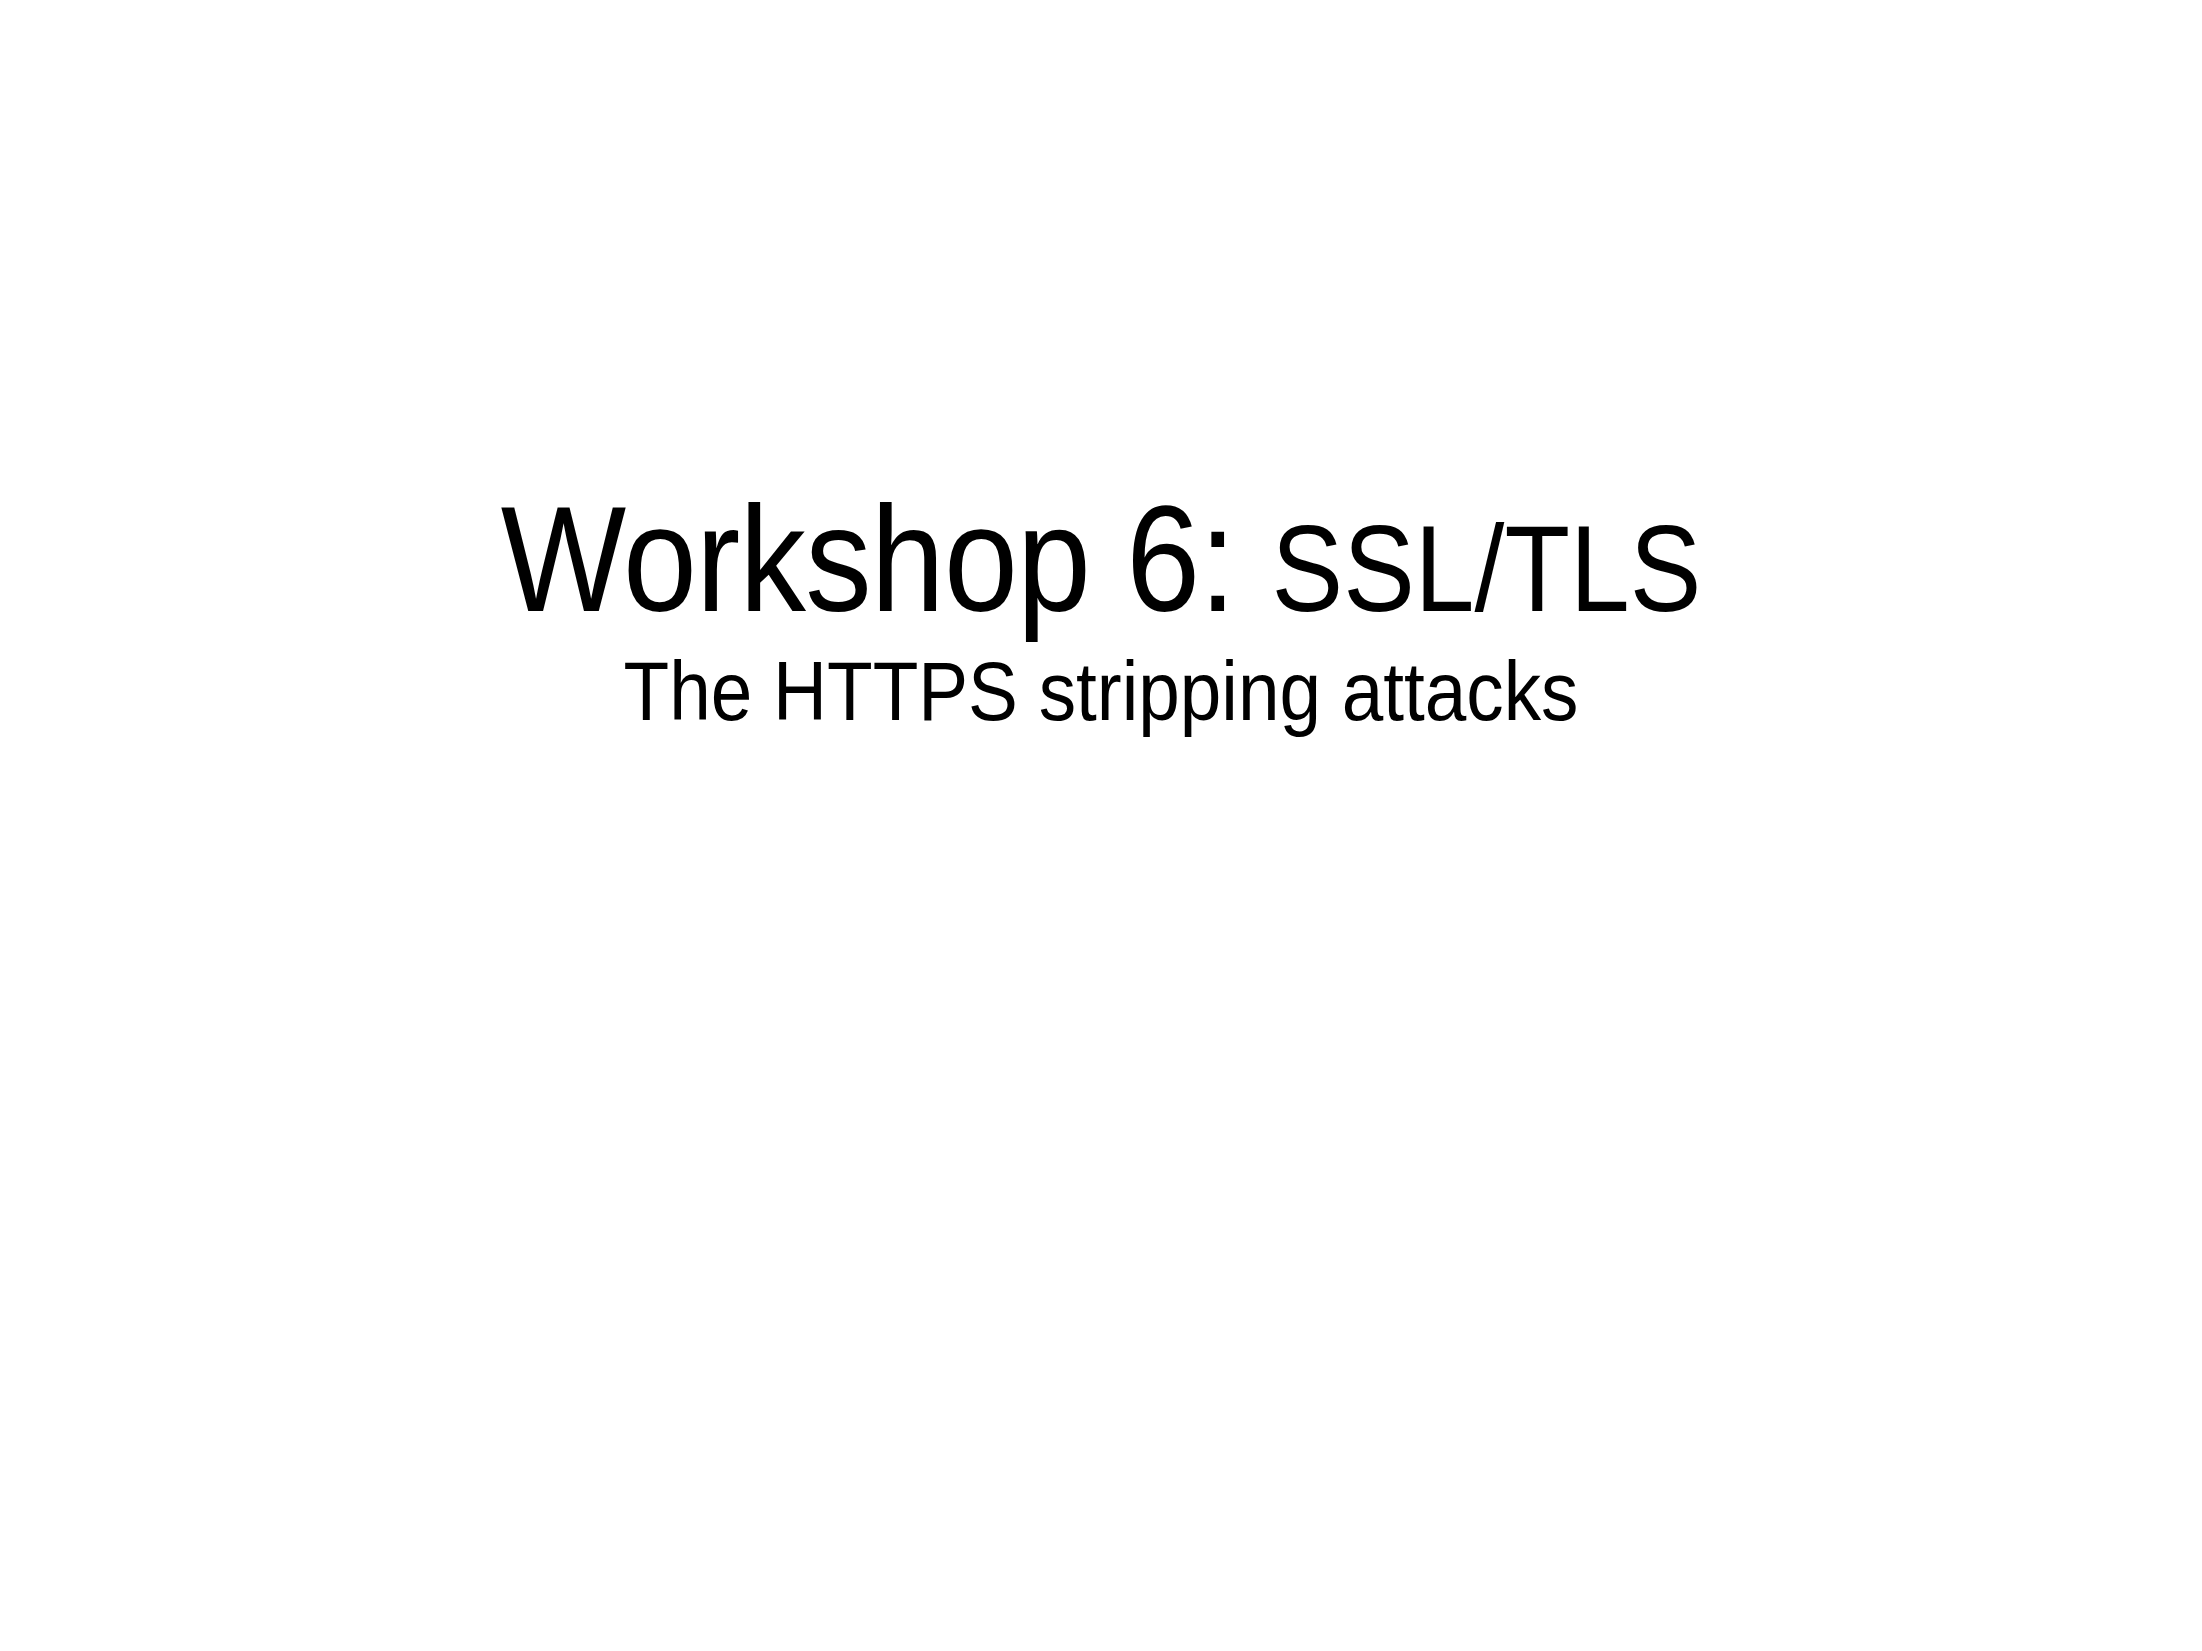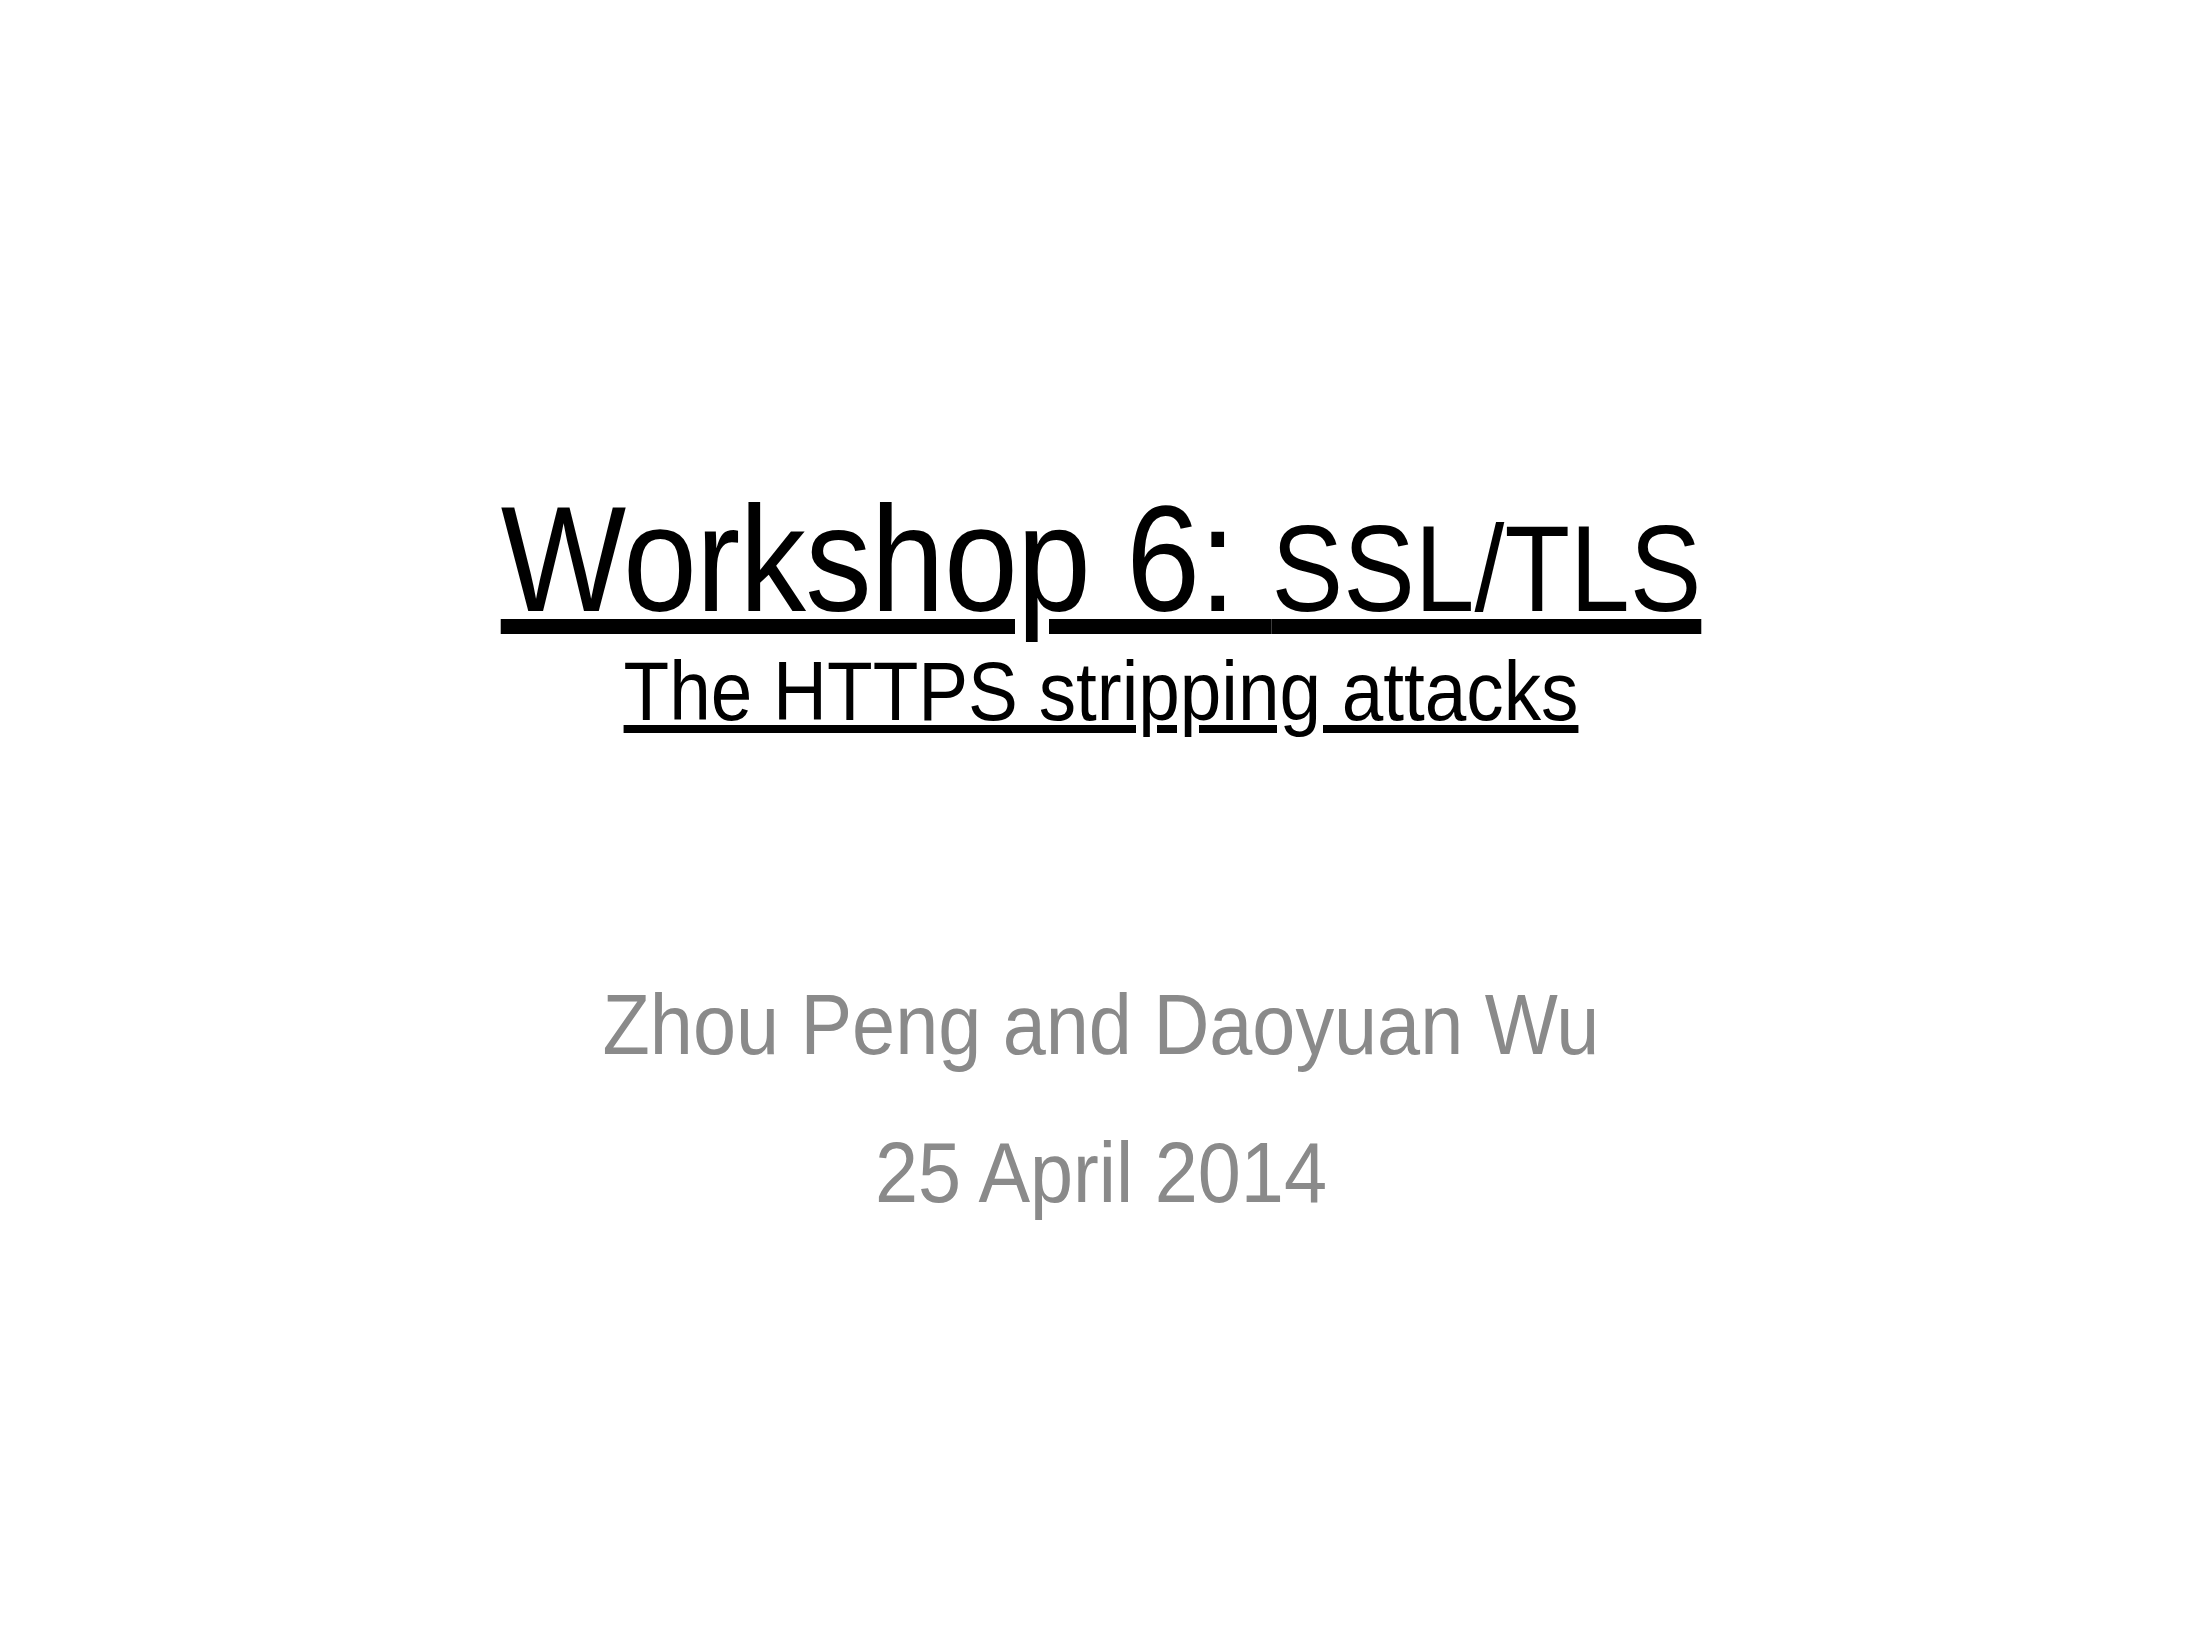--- a/index.html
+++ b/index.html
@@ -22,21 +22,20 @@
     box-sizing: border-box;
   }
 
   
   .title-block {
     position: absolute;
     left: 275px;
     top: 482px;
     width: 1652px;
     text-align: center;
-    text-decoration: underline;
   }
 
   .slide-title {
     margin: 0;
     font-family: "Liberation Sans", sans-serif;
     font-weight: 400;
     font-size: 151px;
     line-height: 1.02;
     letter-spacing: -0.9px;
     color: #000000;
@@ -87,19 +86,15 @@
 <body>
 
 <div class="slide">
 
   <div class="title-block">
     <h1 class="slide-title"><span>Workshop 6: </span><span class="title-tail">SSL/TLS</span></h1>
 
     <p class="slide-subtitle">The HTTPS stripping attacks</p>
   </div>
 
-  <div class="author-block">
-    <p class="author-line">Zhou Peng and Daoyuan Wu</p>
-    <p class="author-line">25 April 2014</p>
-  </div>
 
 </div>
 
 
 </body></html>

